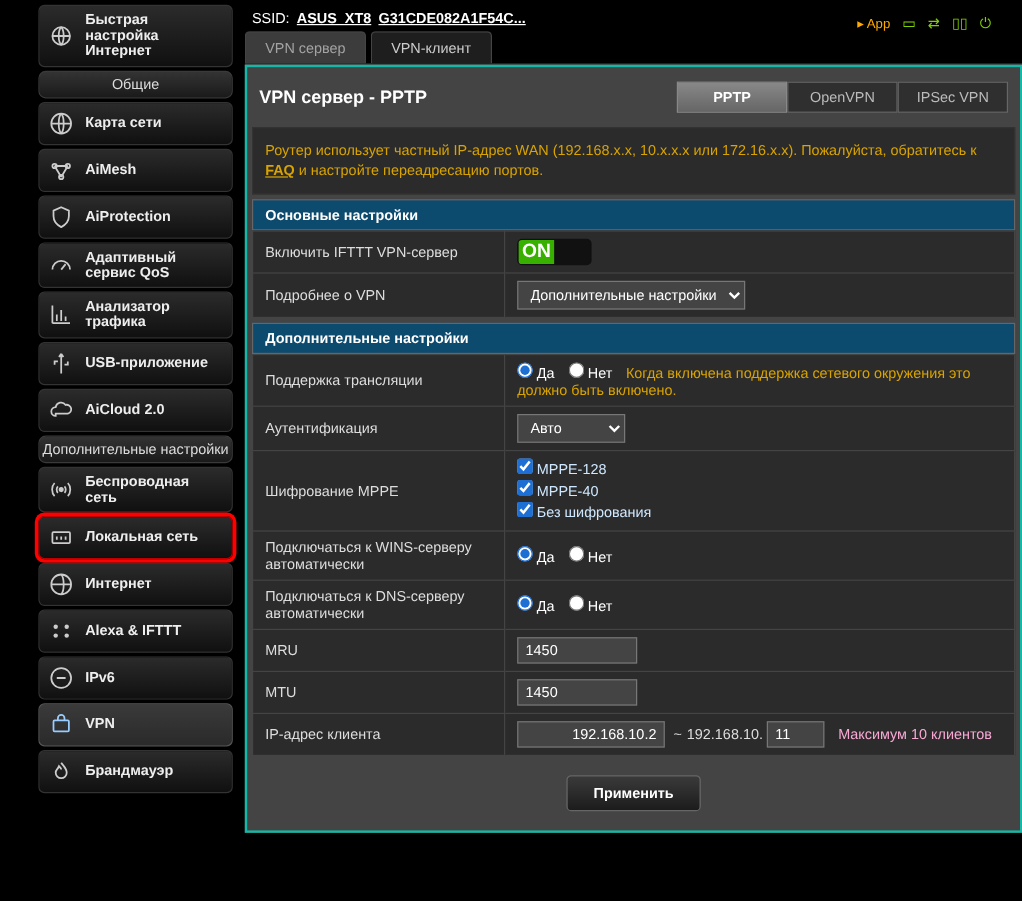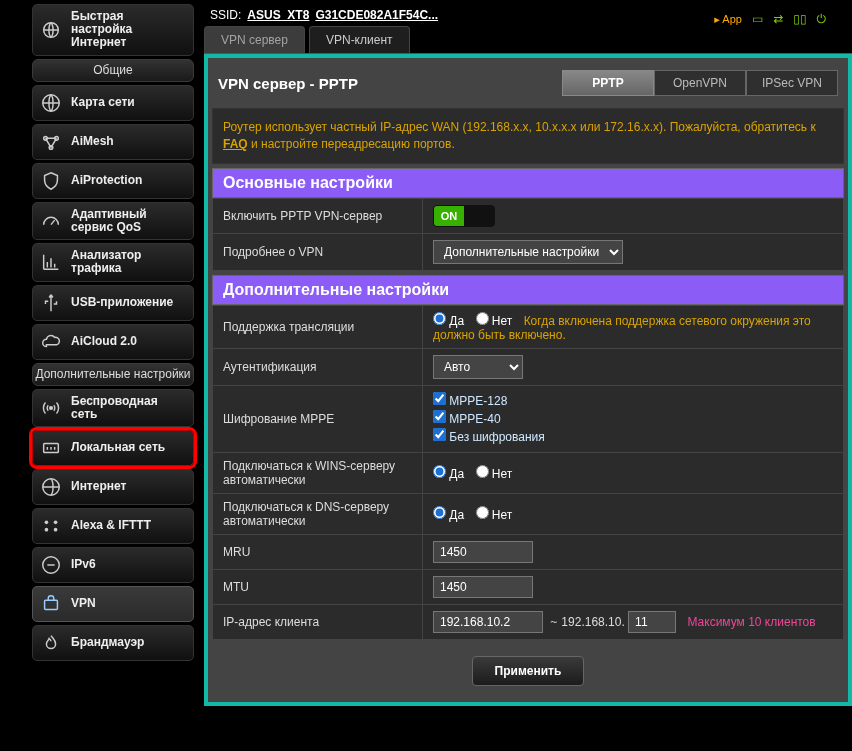--- a/index.html
+++ b/index.html
@@ -102,21 +102,21 @@
     color: #ccc;
     cursor: pointer;
     font-size: 12px;
   }
   .tab.active {
     background: #3c3c3c;
     color: #a3a3a3;
   }
   .panel {
     background: #444;
-    border: 4px solid #14b8a6;
+    border: 2px solid #14b8a6;
     margin-top: 0;
   }
   .panel-header {
     display: flex;
     align-items: center;
     justify-content: space-between;
     padding: 12px 10px;
   }
   .panel-title {
     font-size: 15px;
@@ -144,25 +144,25 @@
     background: #2b2b2b;
     border: 1px solid #333;
     padding: 10px;
     margin: 0 4px;
     color: #d9a300;
     font-size: 12px;
     line-height: 1.4;
   }
   .warning a { color: #d9a300; font-weight: bold; text-decoration: underline; }
   .section-hdr {
-    background: #8b5cf6;
+    background: #0c4a6e;
     padding: 5px 10px;
     color: #fff;
     font-weight: bold;
-    font-size: 16px;
+    font-size: 12px;
     margin: 4px 4px 0 4px;
     border: 1px solid #666;
   }
   table.form {
     width: calc(100% - 8px);
     margin: 0 4px;
     border-collapse: collapse;
     background: #2b2b2b;
   }
   table.form td {
@@ -181,21 +181,21 @@
     overflow: hidden;
     border: 1px solid #111;
     background: #111;
     cursor: pointer;
   }
   .toggle .on {
     width: 50%;
     background: #38b000;
     color: #fff;
     font-weight: bold;
-    font-size: 11px;
+    font-size: 16px;
     display: flex;
     align-items: center;
     justify-content: center;
   }
   .toggle .off { width: 50%; background: #111; }
   select.ctrl, input.ctrl {
     background: #444;
     border: 1px solid #777;
     color: #fff;
     padding: 3px 6px;
@@ -213,21 +213,21 @@
     border: 1px solid #666;
     border-radius: 4px;
     color: #fff;
     padding: 7px 22px;
     font-weight: bold;
     font-size: 12px;
     cursor: pointer;
   }
   .radio-row input[type=radio] { accent-color: #1d6fd4; }
   .tilde { color: #ccc; margin: 0 4px; }
-  .max-note { color: #ec4899; margin-left: 8px; }
+  .max-note { color: #f9a8d4; margin-left: 8px; }
 </style>
 </head>
 <body>
 
 <div class="container">
   <div class="sidebar">
 
     <div class="sb-item">
       <span class="icon">
         <svg width="22" height="22" viewBox="0 0 24 24" fill="none" stroke="#ccc" stroke-width="1.6">
@@ -414,21 +414,21 @@
       </div>
 
       <div class="warning">
         <span>Роутер использует частный IP-адрес WAN (192.168.x.x, 10.x.x.x или 172.16.x.x). Пожалуйста, обратитесь к </span><a href="#">FAQ</a><span> и настройте переадресацию портов.</span>
       </div>
 
       <div class="section-hdr">Основные настройки</div>
       <table class="form">
         <tbody>
             <tr>
-          <td class="label">Включить PPTP VPN-сервер</td>
+          <td class="label">Включить IFTTT VPN-сервер</td>
           <td>
             <div class="toggle">
               <div class="on">ON</div>
               <div class="off"></div>
             </div>
           </td>
         </tr>
         <tr>
           <td class="label">Подробнее о VPN</td>
           <td>
@@ -485,21 +485,21 @@
           <td class="label">MRU</td>
           <td><input class="ctrl" value="1450" style=""></td>
         </tr>
         <tr>
           <td class="label">MTU</td>
           <td><input class="ctrl" value="1450" style=""></td>
         </tr>
         <tr>
           <td class="label">IP-адрес клиента</td>
           <td>
-            <input class="ctrl" style="width: 110px;" value="192.168.10.2">
+            <input class="ctrl" style="width: 123px; text-align: right;" value="192.168.10.2">
             <span class="tilde">~</span><span>192.168.10.</span>
             <input class="ctrl" style="width: 48px;" value="11">
             <span class="max-note">Максимум 10 клиентов</span>
           </td>
         </tr>
       </tbody>
         </table>
 
       <div class="apply-row">
         <button class="btn-apply">Применить</button>

